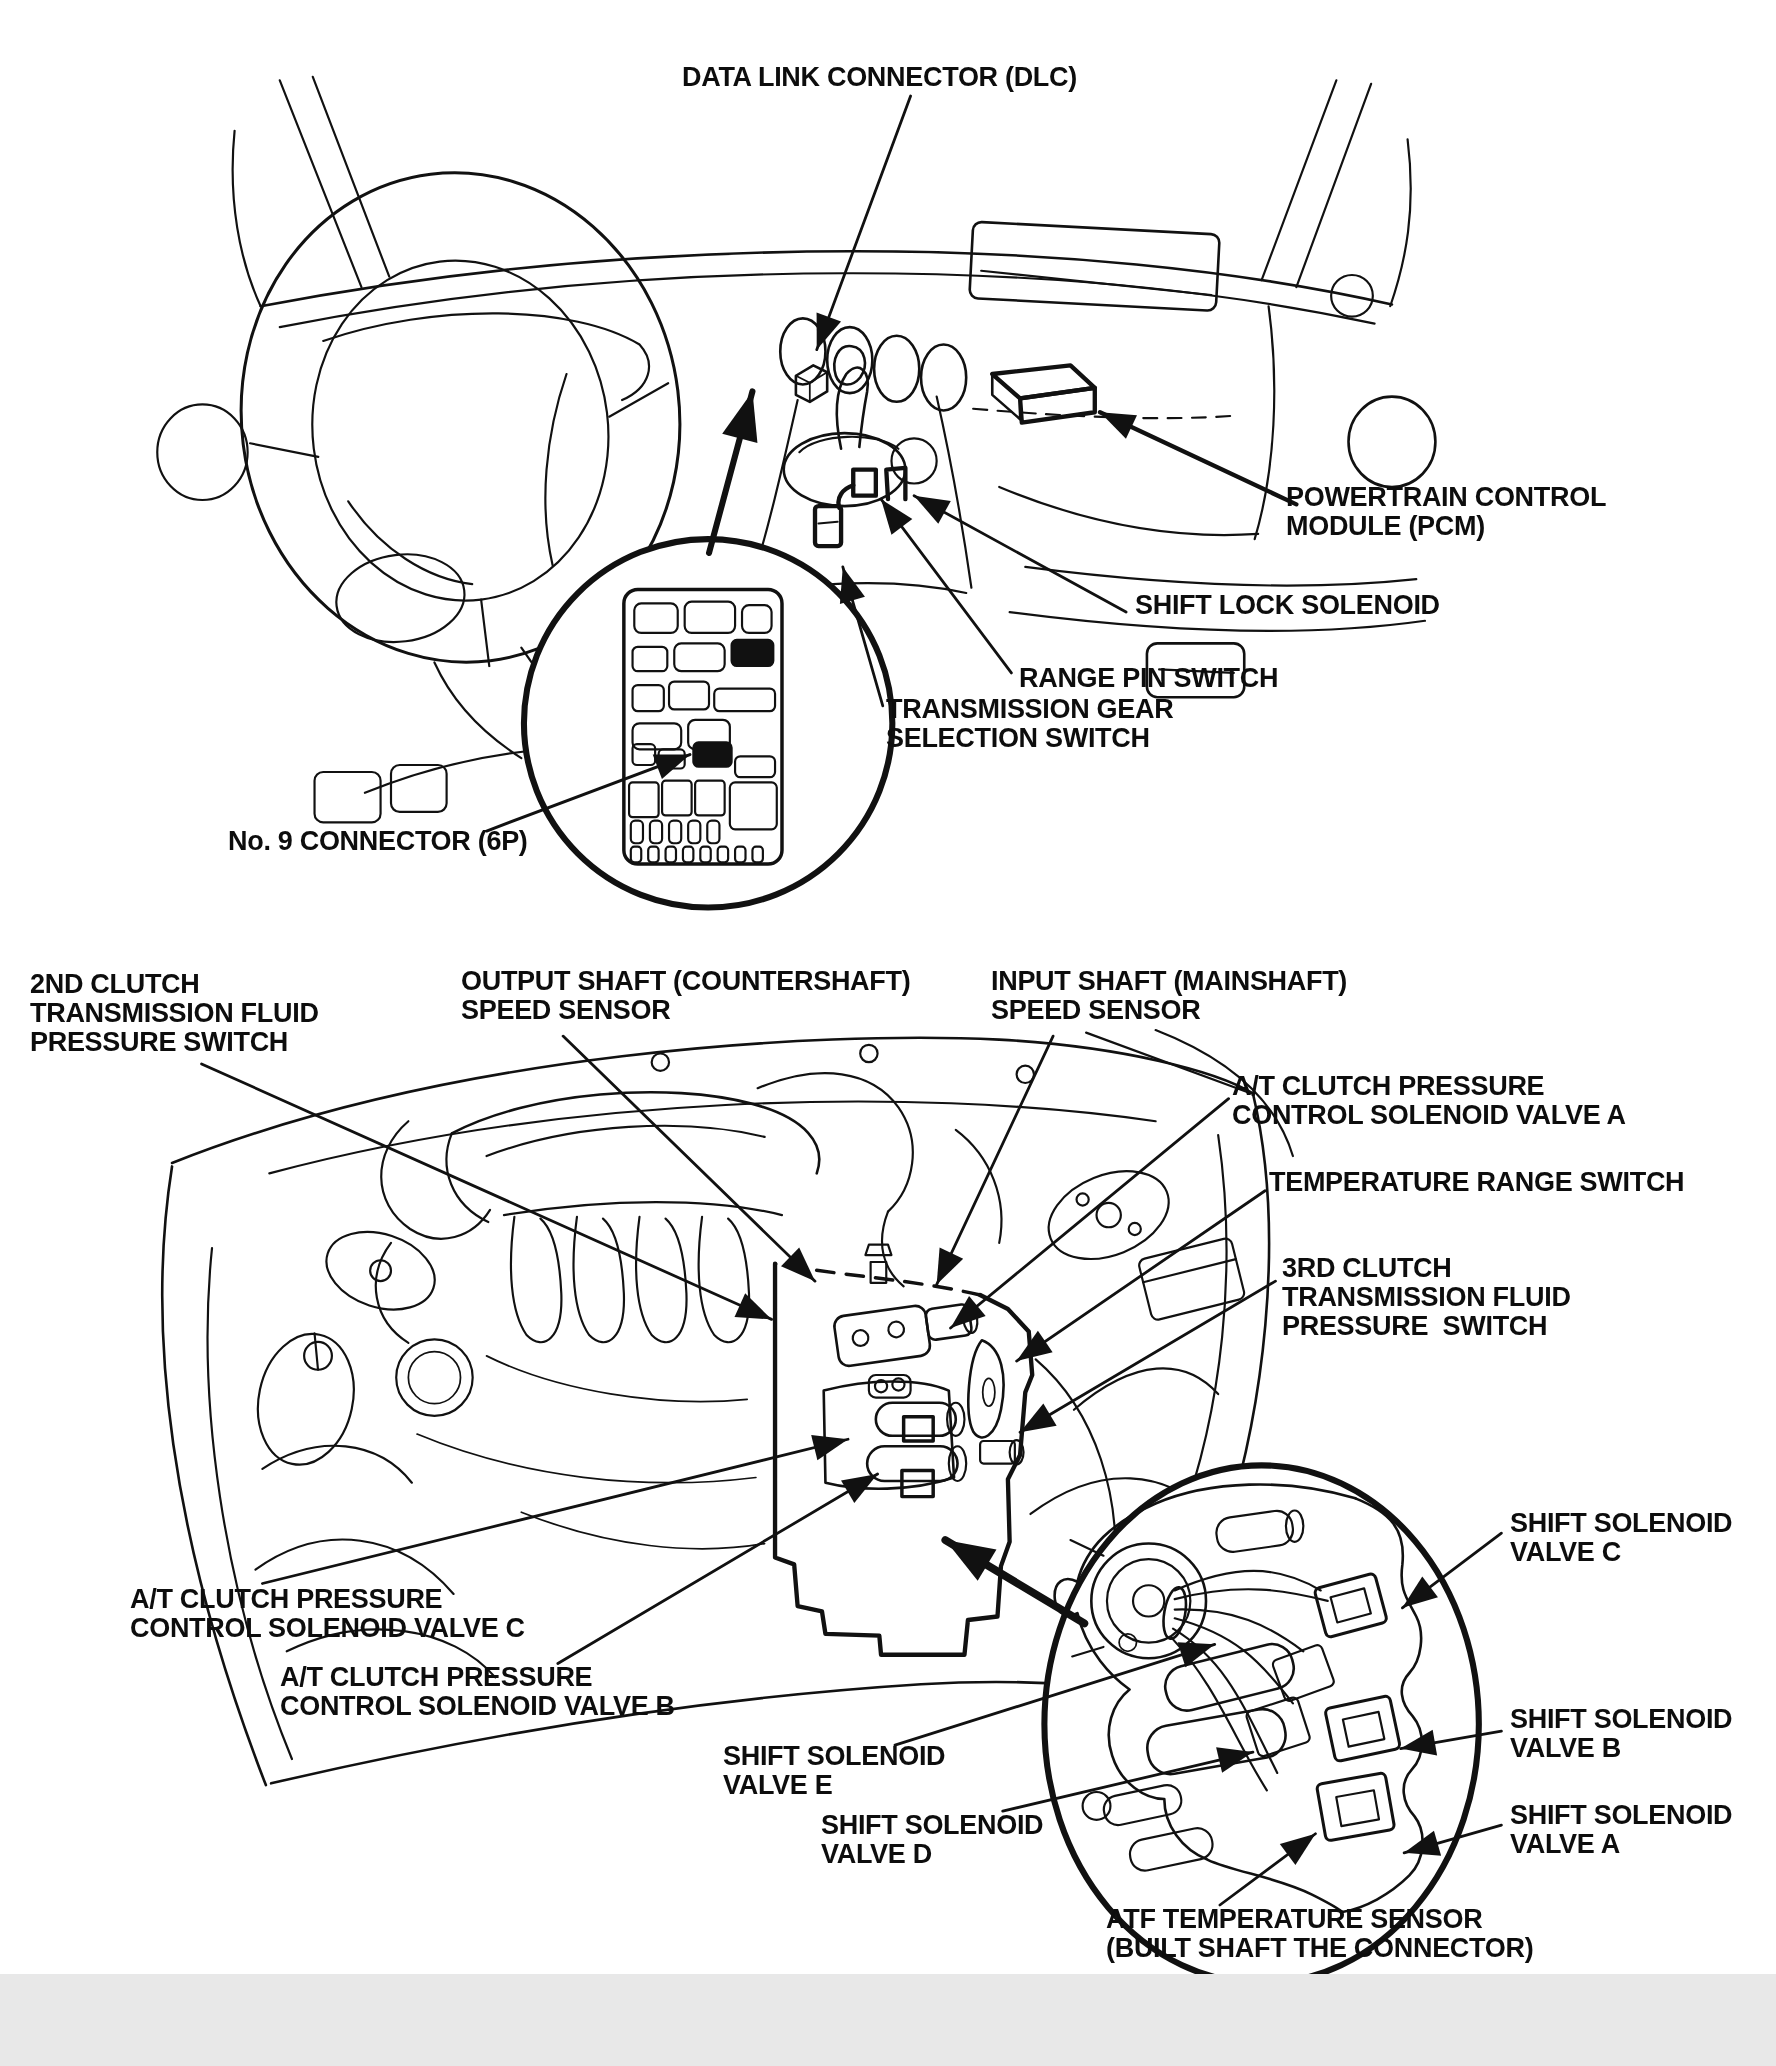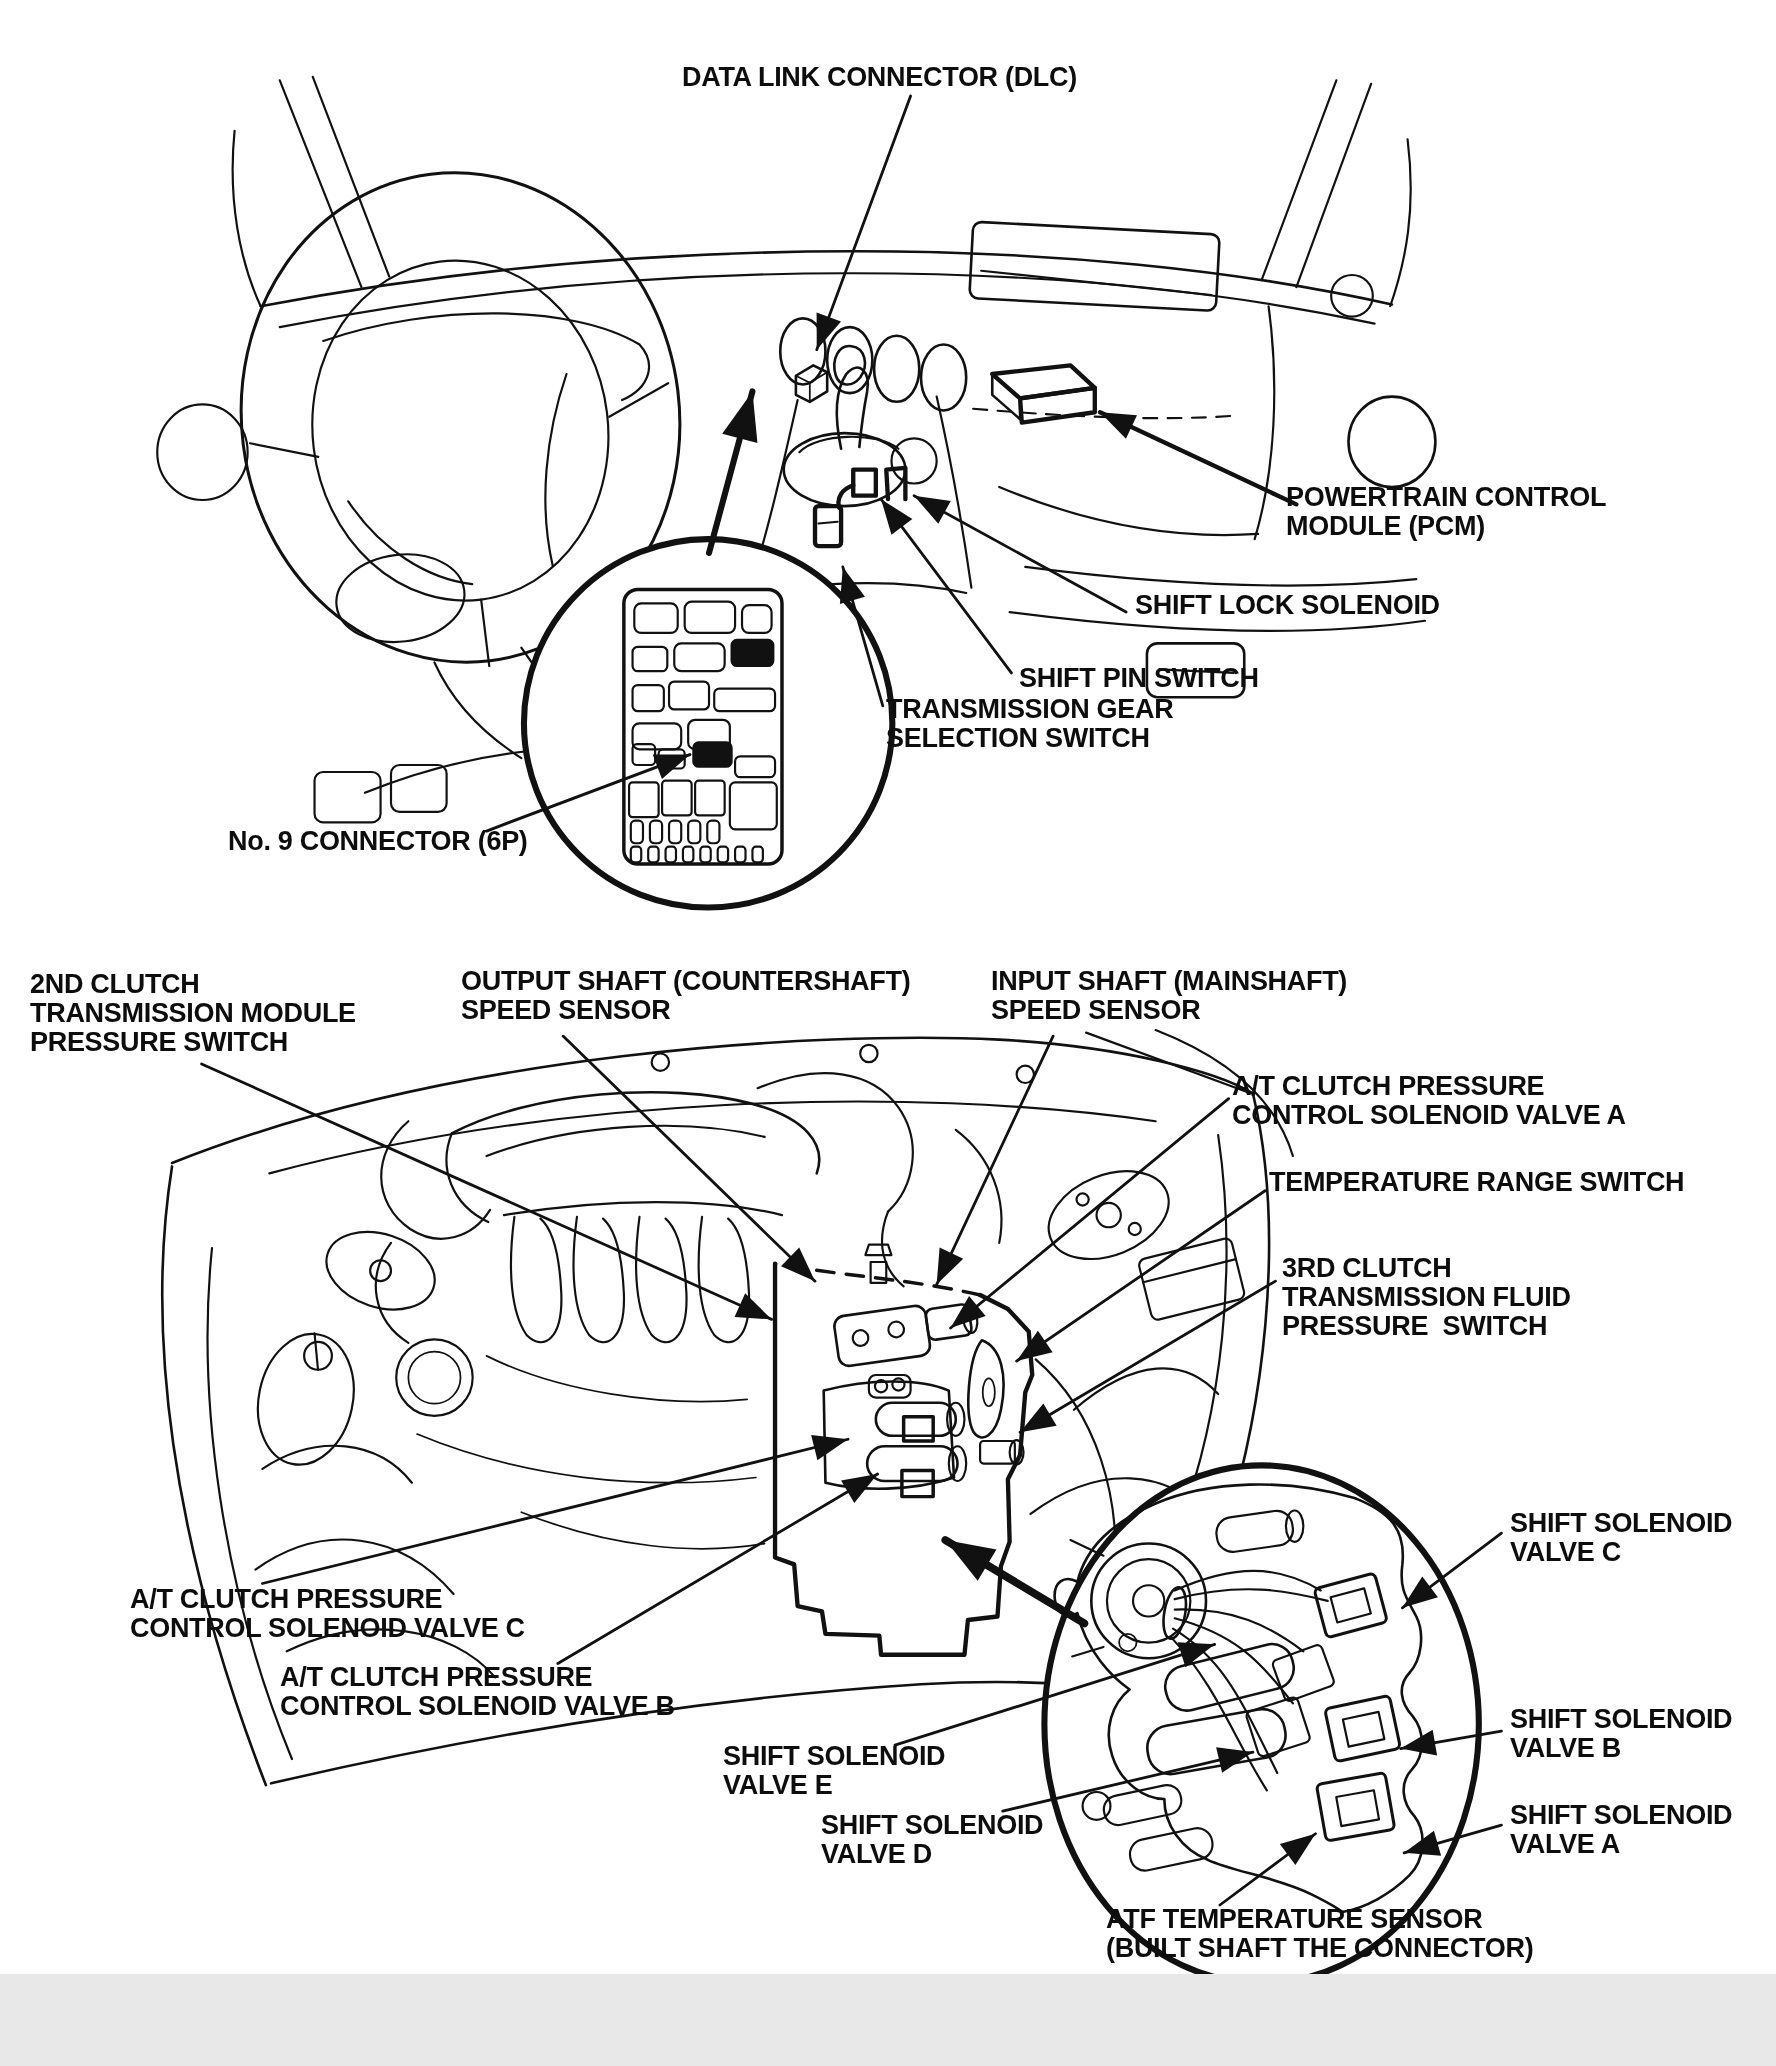--- a/index.html
+++ b/index.html
@@ -304,26 +304,26 @@
     <line x1="1154" y1="2084" x2="1442" y2="2016" marker-end="url(#ah)"></line>
     <line x1="1404" y1="2192" x2="1514" y2="2110" marker-end="url(#ah)"></line>
   </g>
 </svg>
 
 <div class="lbl" style="left:682px;top:63px">DATA LINK CONNECTOR (DLC)</div>
 <div class="lbl" style="left:228px;top:827px">No. 9 CONNECTOR (6P)</div>
 <div class="lbl" style="left:1286px;top:483px">POWERTRAIN CONTROL
 MODULE (PCM)</div>
 <div class="lbl" style="left:1135px;top:591px">SHIFT LOCK SOLENOID</div>
-<div class="lbl" style="left:1019px;top:664px">SHIFT PIN SWITCH</div>
+<div class="lbl" style="left:1019px;top:664px">RANGE PIN SWITCH</div>
 <div class="lbl" style="left:886px;top:695px">TRANSMISSION GEAR
 SELECTION SWITCH</div>
 
 <div class="lbl" style="left:30px;top:970px">2ND CLUTCH
-TRANSMISSION MODULE
+TRANSMISSION FLUID
 PRESSURE SWITCH</div>
 <div class="lbl" style="left:461px;top:967px">OUTPUT SHAFT (COUNTERSHAFT)
 SPEED SENSOR</div>
 <div class="lbl" style="left:991px;top:967px">INPUT SHAFT (MAINSHAFT)
 SPEED SENSOR</div>
 <div class="lbl" style="left:1232px;top:1072px">A/T CLUTCH PRESSURE
 CONTROL SOLENOID VALVE A</div>
 <div class="lbl" style="left:1269px;top:1168px">TEMPERATURE RANGE SWITCH</div>
 <div class="lbl" style="left:1282px;top:1254px">3RD CLUTCH
 TRANSMISSION FLUID

